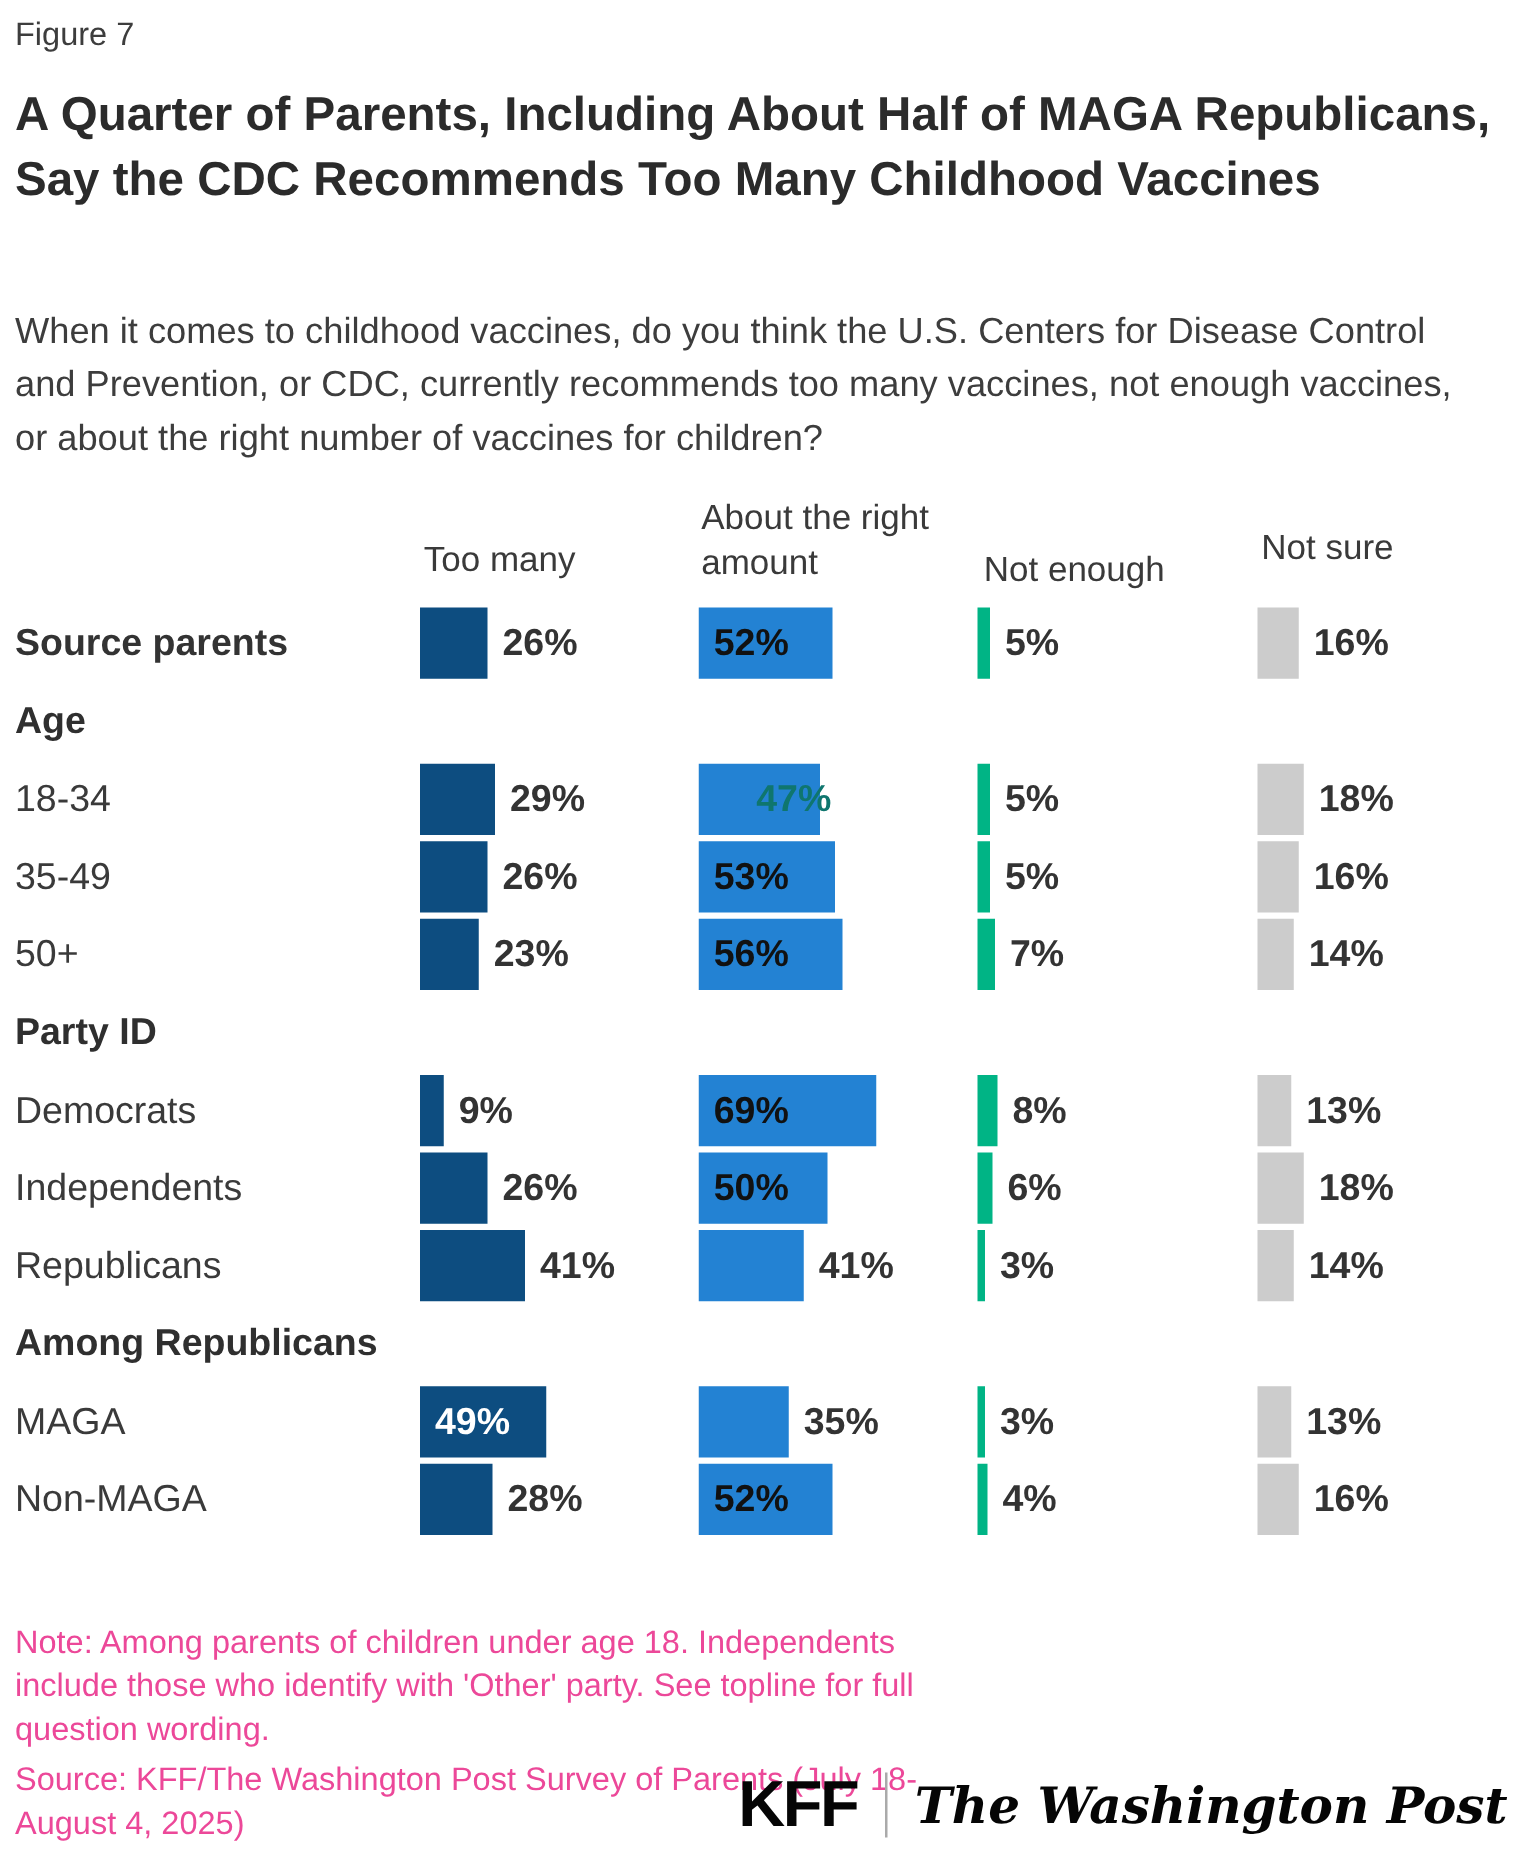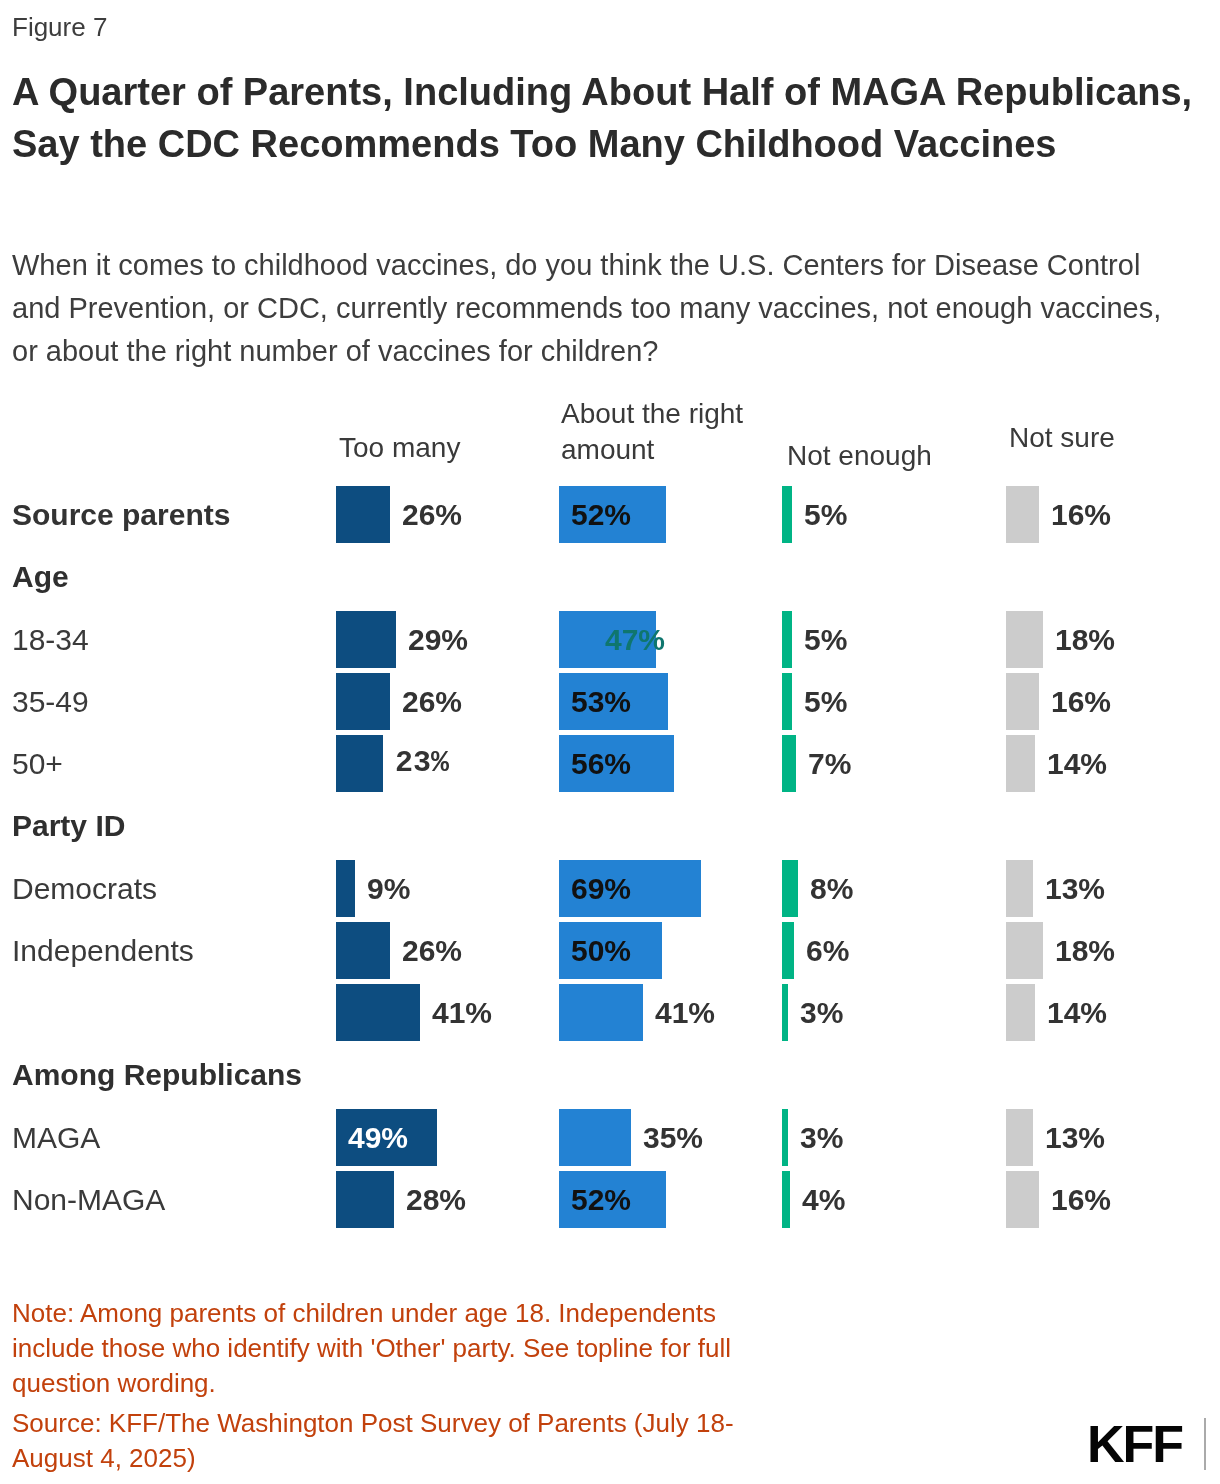--- a/index.html
+++ b/index.html
@@ -12,21 +12,21 @@
   #figure-label{left:12px;top:12px;font-size:26px;color:#3d3d3d;}
   #page-title{left:12px;top:66px;width:1190px;font-size:38px;font-weight:700;color:#2b2b2b;line-height:52px;}
   #page-subtitle{left:12px;top:244px;width:1160px;font-size:29px;color:#3d3d3d;line-height:43px;}
   .col-header{font-size:28px;color:#3a3a3a;line-height:36px;}
   #chart{left:0;top:0;width:1220px;height:1300px;}
   .row-label{left:12px;font-size:30px;color:#3a3a3a;white-space:nowrap;}
   .row-label.bold{font-weight:700;color:#333333;}
   .section-label{left:12px;font-size:30px;font-weight:700;color:#2f2f2f;height:36px;line-height:36px;white-space:nowrap;}
   .bar{position:absolute;}
   .val-label{position:absolute;font-size:30px;font-weight:700;white-space:nowrap;}
-  #note-text,#source-text{left:12px;font-size:26px;color:#c2410c;line-height:35px;}
+  #note-text,#source-text{left:12px;font-size:26px;color:#ec4899;line-height:35px;}
   #note-text{top:1296px;width:730px;}
   #source-text{top:1406px;width:745px;}
   #logo-row{right:14px;top:1414px;height:60px;display:flex;align-items:center;gap:22px;}
   #kff-logo{font-size:52px;font-weight:700;color:#050505;letter-spacing:-2px;line-height:60px;}
   #logo-divider{width:2px;height:52px;background:#aaaaaa;}
   #wapo-logo{font-family:"DejaVu Serif","Liberation Serif",serif;font-style:italic;font-weight:700;font-size:40px;color:#050505;white-space:nowrap;}
 </style>
 </head>
 <body>
 
@@ -63,21 +63,21 @@
     <div class="bar" style="left: 336px; top: 673px; width: 54px; height: 57px; background: rgb(13, 77, 128);"></div>
     <div class="val-label" style="top: 673px; line-height: 57px; height: 57px; left: 402px; color: rgb(51, 51, 51);">26%</div>
     <div class="bar" style="left: 559px; top: 673px; width: 109px; height: 57px; background: rgb(35, 130, 211);"></div>
     <div class="val-label" style="top: 673px; line-height: 57px; height: 57px; left: 571px; color: rgb(17, 17, 17);">53%</div>
     <div class="bar" style="left: 782px; top: 673px; width: 10px; height: 57px; background: rgb(0, 180, 133);"></div>
     <div class="val-label" style="top: 673px; line-height: 57px; height: 57px; left: 804px; color: rgb(51, 51, 51);">5%</div>
     <div class="bar" style="left: 1006px; top: 673px; width: 33px; height: 57px; background: rgb(204, 204, 204);"></div>
     <div class="val-label" style="top: 673px; line-height: 57px; height: 57px; left: 1051px; color: rgb(51, 51, 51);">16%</div>
     <div class="abs row-label" style="top: 735px; line-height: 57px; height: 57px;">50+</div>
     <div class="bar" style="left: 336px; top: 735px; width: 47px; height: 57px; background: rgb(13, 77, 128);"></div>
-    <div class="val-label" style="top: 735px; line-height: 57px; height: 57px; left: 395px; color: rgb(51, 51, 51); font-family: Liberation Mono, monospace;">23%</div>
+    <div class="val-label" style="top: 735px; line-height: 57px; height: 57px; left: 395px; color: rgb(51, 51, 51);">23%</div>
     <div class="bar" style="left: 559px; top: 735px; width: 115px; height: 57px; background: rgb(35, 130, 211);"></div>
     <div class="val-label" style="top: 735px; line-height: 57px; height: 57px; left: 571px; color: rgb(17, 17, 17);">56%</div>
     <div class="bar" style="left: 782px; top: 735px; width: 14px; height: 57px; background: rgb(0, 180, 133);"></div>
     <div class="val-label" style="top: 735px; line-height: 57px; height: 57px; left: 808px; color: rgb(51, 51, 51);">7%</div>
     <div class="bar" style="left: 1006px; top: 735px; width: 29px; height: 57px; background: rgb(204, 204, 204);"></div>
     <div class="val-label" style="top: 735px; line-height: 57px; height: 57px; left: 1047px; color: rgb(51, 51, 51);">14%</div>
     <div class="abs section-label" style="top: 808px;">Party ID</div>
     <div class="abs row-label" style="top: 860px; line-height: 57px; height: 57px;">Democrats</div>
     <div class="bar" style="left: 336px; top: 860px; width: 19px; height: 57px; background: rgb(13, 77, 128);"></div>
     <div class="val-label" style="top: 860px; line-height: 57px; height: 57px; left: 367px; color: rgb(51, 51, 51);">9%</div>
@@ -89,20 +89,21 @@
     <div class="val-label" style="top: 860px; line-height: 57px; height: 57px; left: 1045px; color: rgb(51, 51, 51);">13%</div>
     <div class="abs row-label" style="top: 922px; line-height: 57px; height: 57px;">Independents</div>
     <div class="bar" style="left: 336px; top: 922px; width: 54px; height: 57px; background: rgb(13, 77, 128);"></div>
     <div class="val-label" style="top: 922px; line-height: 57px; height: 57px; left: 402px; color: rgb(51, 51, 51);">26%</div>
     <div class="bar" style="left: 559px; top: 922px; width: 103px; height: 57px; background: rgb(35, 130, 211);"></div>
     <div class="val-label" style="top: 922px; line-height: 57px; height: 62px; left: 571px; color: rgb(17, 17, 17);">50%</div>
     <div class="bar" style="left: 782px; top: 922px; width: 12px; height: 57px; background: rgb(0, 180, 133);"></div>
     <div class="val-label" style="top: 922px; line-height: 57px; height: 57px; left: 806px; color: rgb(51, 51, 51);">6%</div>
     <div class="bar" style="left: 1006px; top: 922px; width: 37px; height: 57px; background: rgb(204, 204, 204);"></div>
     <div class="val-label" style="top: 922px; line-height: 57px; height: 57px; left: 1055px; color: rgb(51, 51, 51);">18%</div>
+    <div class="abs row-label" style="top: 984px; line-height: 57px; height: 57px;">Republicans</div>
     <div class="bar" style="left: 336px; top: 984px; width: 84px; height: 57px; background: rgb(13, 77, 128);"></div>
     <div class="val-label" style="top: 984px; line-height: 57px; height: 57px; left: 432px; color: rgb(51, 51, 51);">41%</div>
     <div class="bar" style="left: 559px; top: 984px; width: 84px; height: 57px; background: rgb(35, 130, 211);"></div>
     <div class="val-label" style="top: 984px; line-height: 57px; height: 57px; left: 655px; color: rgb(51, 51, 51);">41%</div>
     <div class="bar" style="left: 782px; top: 984px; width: 6px; height: 57px; background: rgb(0, 180, 133);"></div>
     <div class="val-label" style="top: 984px; line-height: 57px; height: 57px; left: 800px; color: rgb(51, 51, 51);">3%</div>
     <div class="bar" style="left: 1006px; top: 984px; width: 29px; height: 57px; background: rgb(204, 204, 204);"></div>
     <div class="val-label" style="top: 984px; line-height: 57px; height: 57px; left: 1047px; color: rgb(51, 51, 51);">14%</div>
     <div class="abs section-label" style="top: 1057px;">Among Republicans</div>
     <div class="abs row-label" style="top: 1109px; line-height: 57px; height: 57px;">MAGA</div>
@@ -124,13 +125,14 @@
     <div class="bar" style="left: 1006px; top: 1171px; width: 33px; height: 57px; background: rgb(204, 204, 204);"></div>
     <div class="val-label" style="top: 1171px; line-height: 57px; height: 57px; left: 1051px; color: rgb(51, 51, 51);">16%</div>
   </div>
 
 <div class="abs" id="note-text">Note: Among parents of children under age 18. Independents include those who identify with 'Other' party. See topline for full question wording.</div>
 <div class="abs" id="source-text">Source: KFF/The Washington Post Survey of Parents (July 18-August 4, 2025)</div>
 
 <div class="abs" id="logo-row">
   <div id="kff-logo">KFF</div>
   <div id="logo-divider"></div>
+  <div id="wapo-logo">The Washington Post</div>
 </div>
 
 </body></html>

